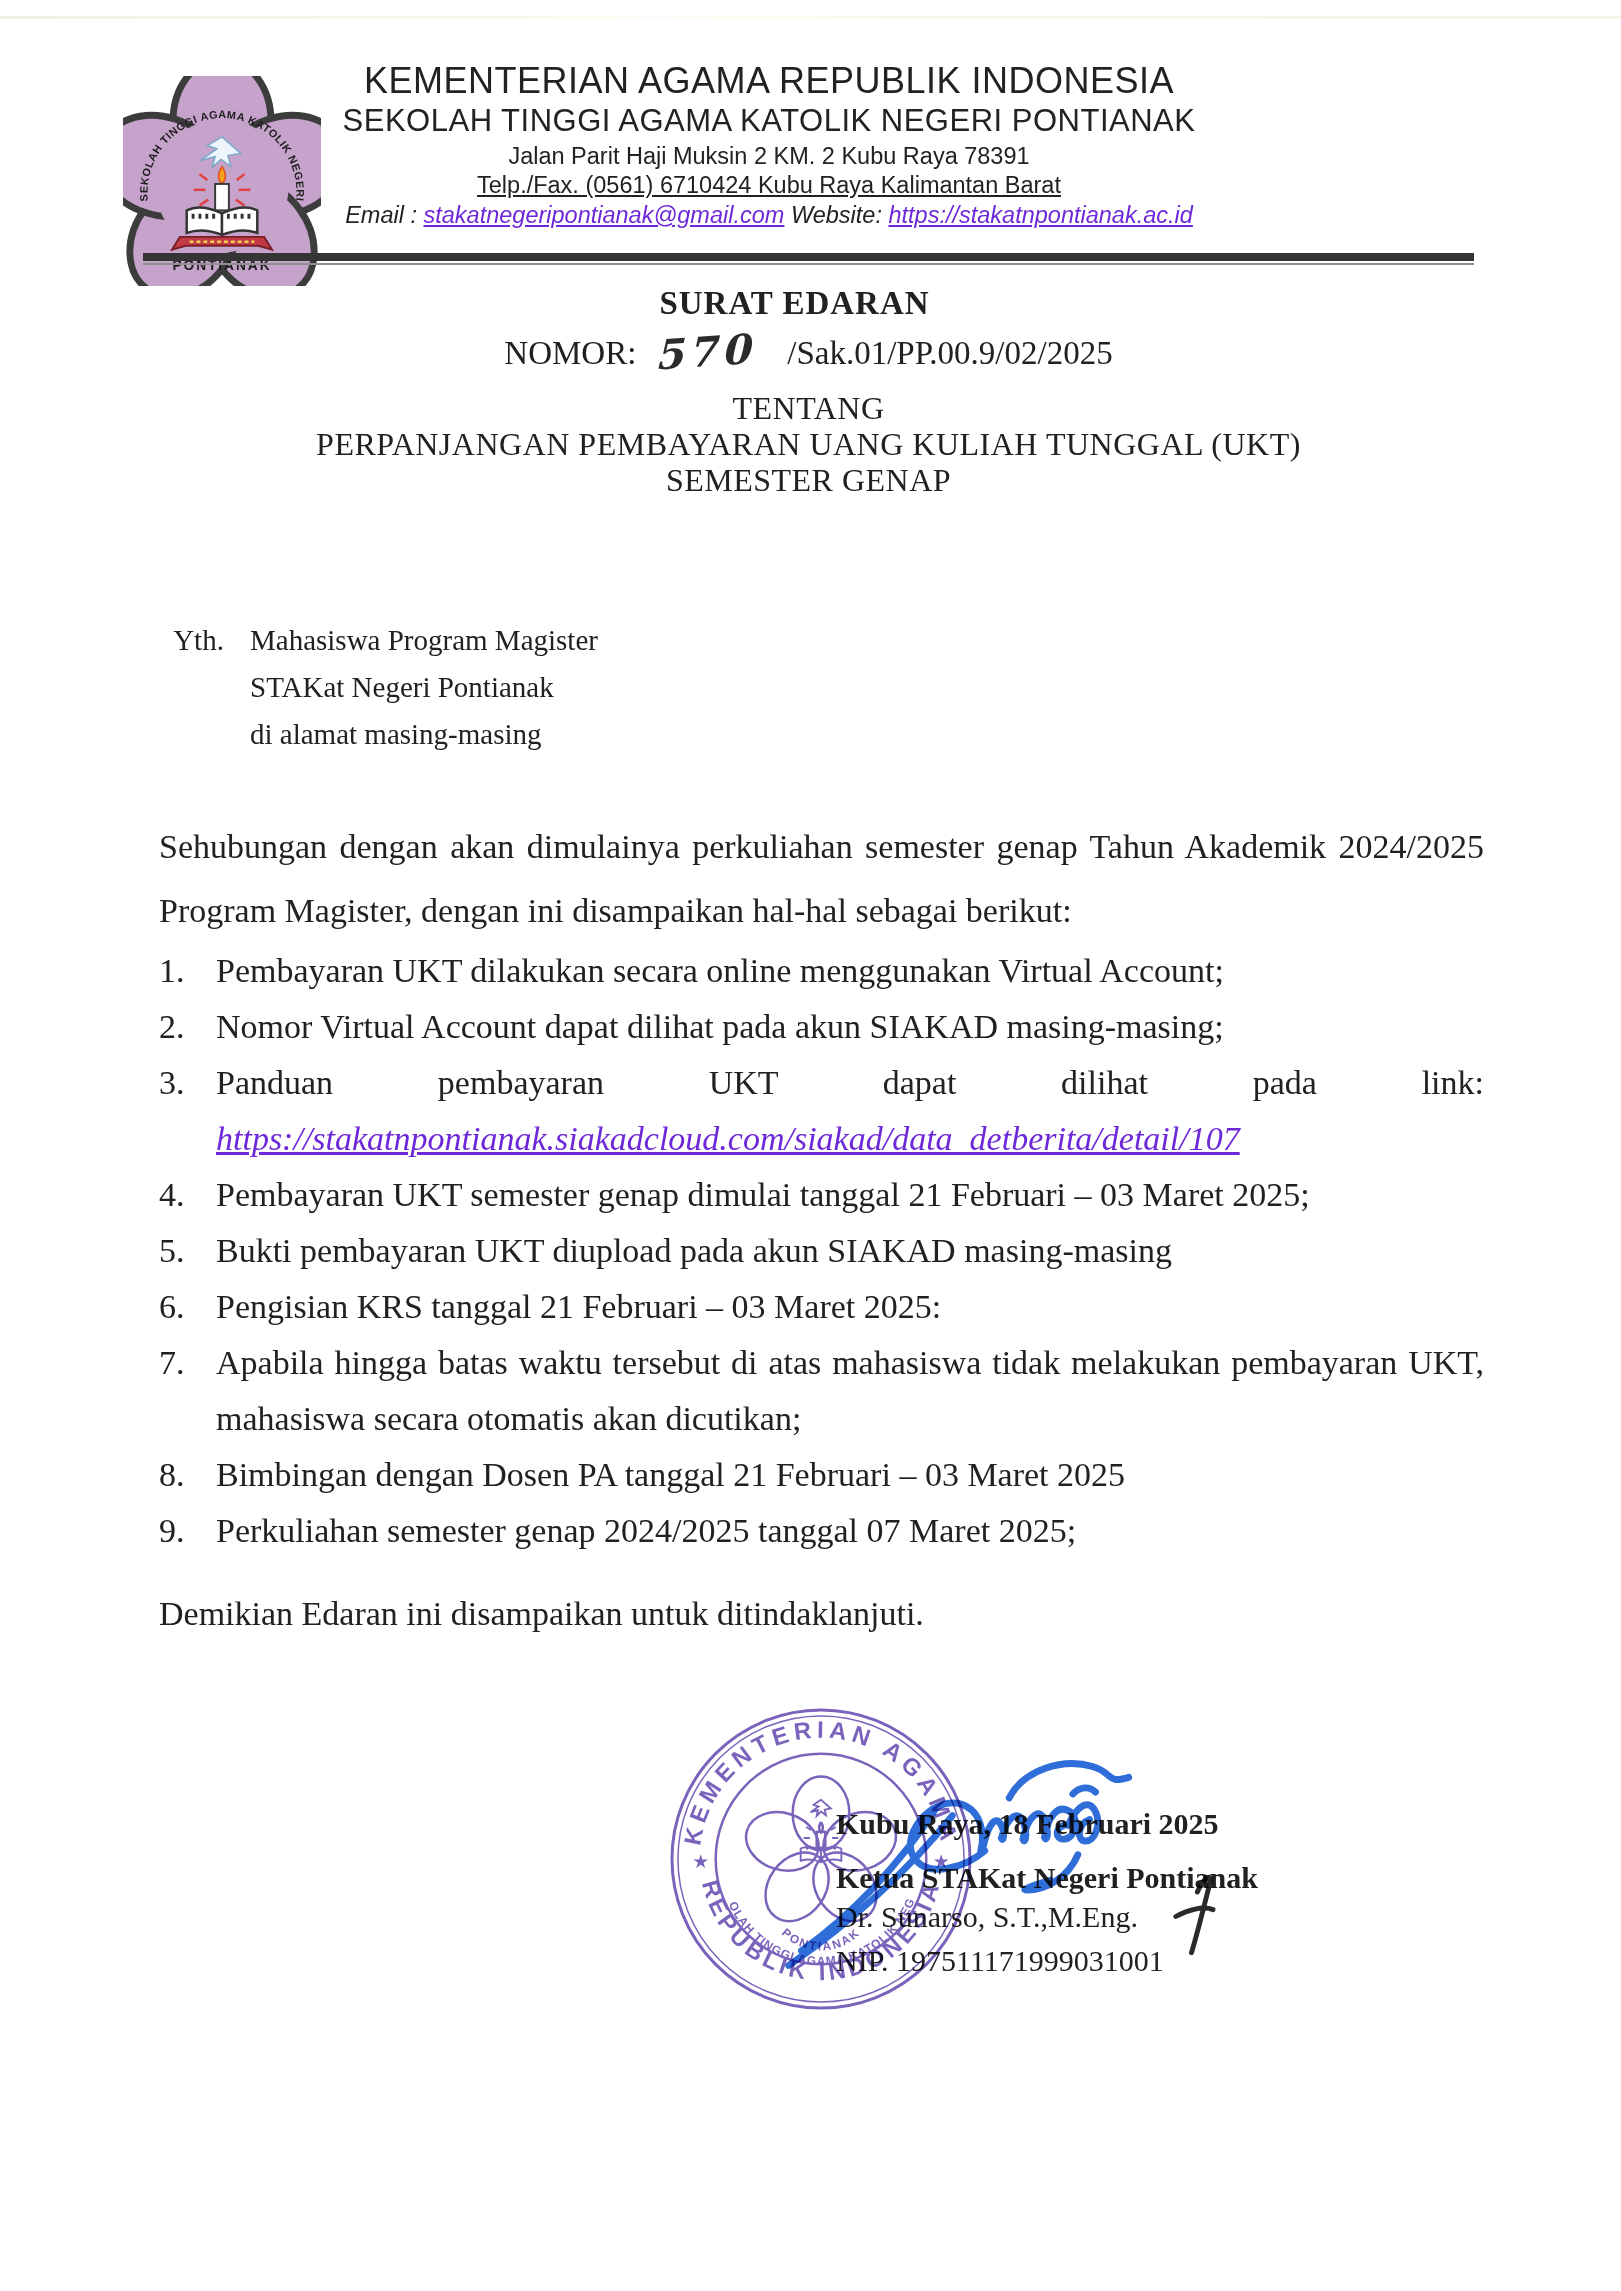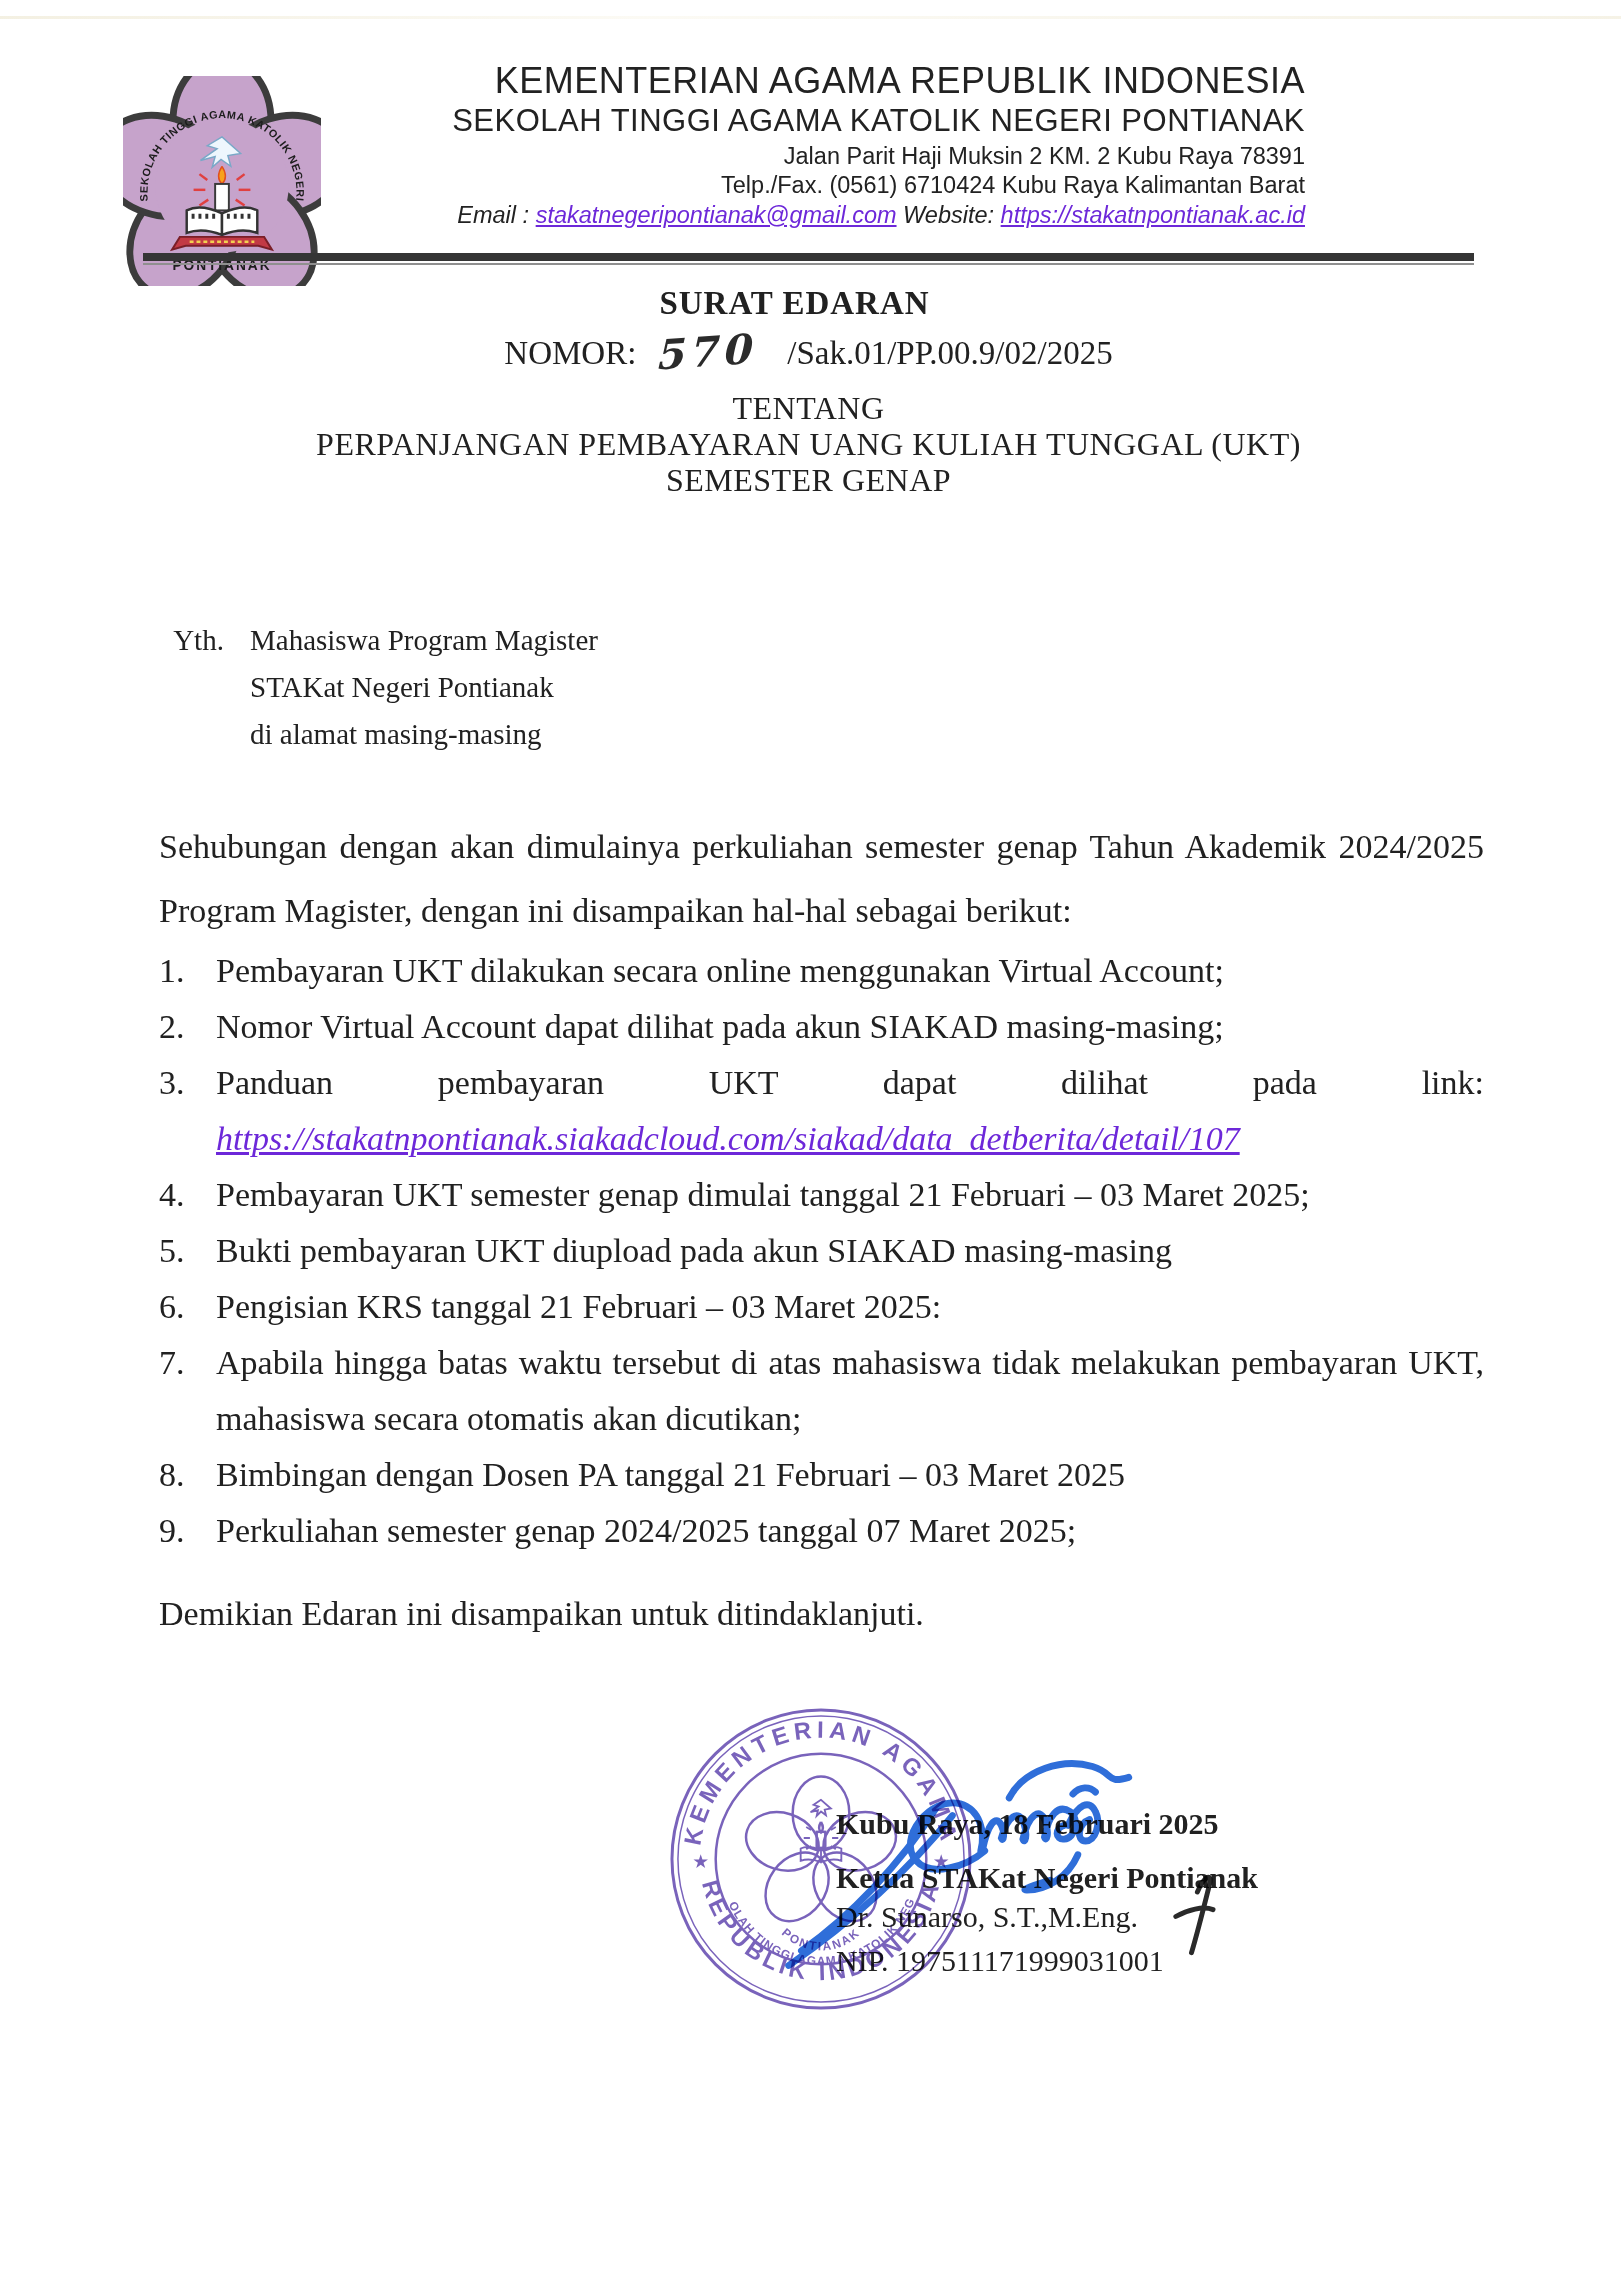--- a/index.html
+++ b/index.html
@@ -10,27 +10,27 @@
   }
   
   .scan-artifact {
     position:absolute; left:0; top:15.7px; width:1621px; height:2.9px;
     background:linear-gradient(90deg, rgba(190,170,90,.35), rgba(210,190,110,.15) 40%, rgba(190,170,90,.3));
     opacity:.5;
   }
   
   .logo { position:absolute; left:123px; top:76px; width:198px; height:210px; }
   .lh-text {
-    position:absolute; left:233px; top:59px; width:1072px; text-align:right;
+    position:absolute; left:233px; top:59px; width:1072px; text-align:center;
     font-family:"Liberation Sans", sans-serif; color:#222;
   }
   .lh-ministry    { font-size:36px; line-height:43px; letter-spacing:0.5px; }
   .lh-institution { font-size:31px; line-height:37px; letter-spacing:0.5px; }
   .lh-address     { font-size:23.5px; line-height:29px; margin-top:2.9px; }
-  .lh-phone       { font-size:23.5px; line-height:29px; }
+  .lh-phone       { font-size:23.5px; line-height:29px;text-decoration:underline; }
   .lh-email       { font-size:23.5px; line-height:30px; font-style:italic; }
   .lh-email a, .linkline a { color:#6d28d9; text-decoration:underline; }
   .rule  { position:absolute; left:143px; top:253px; width:1331px; }
   .rule-main { height:7.8px; background:#353535; }
   .rule-sub  { height:2px; background:#8f8f8f; margin-top:2px; }
 
   
   .doc-title {
     position:absolute; left:133px; top:285px; width:1323px; text-align:center;
     font-size:33px; font-weight:bold; letter-spacing:1px;

